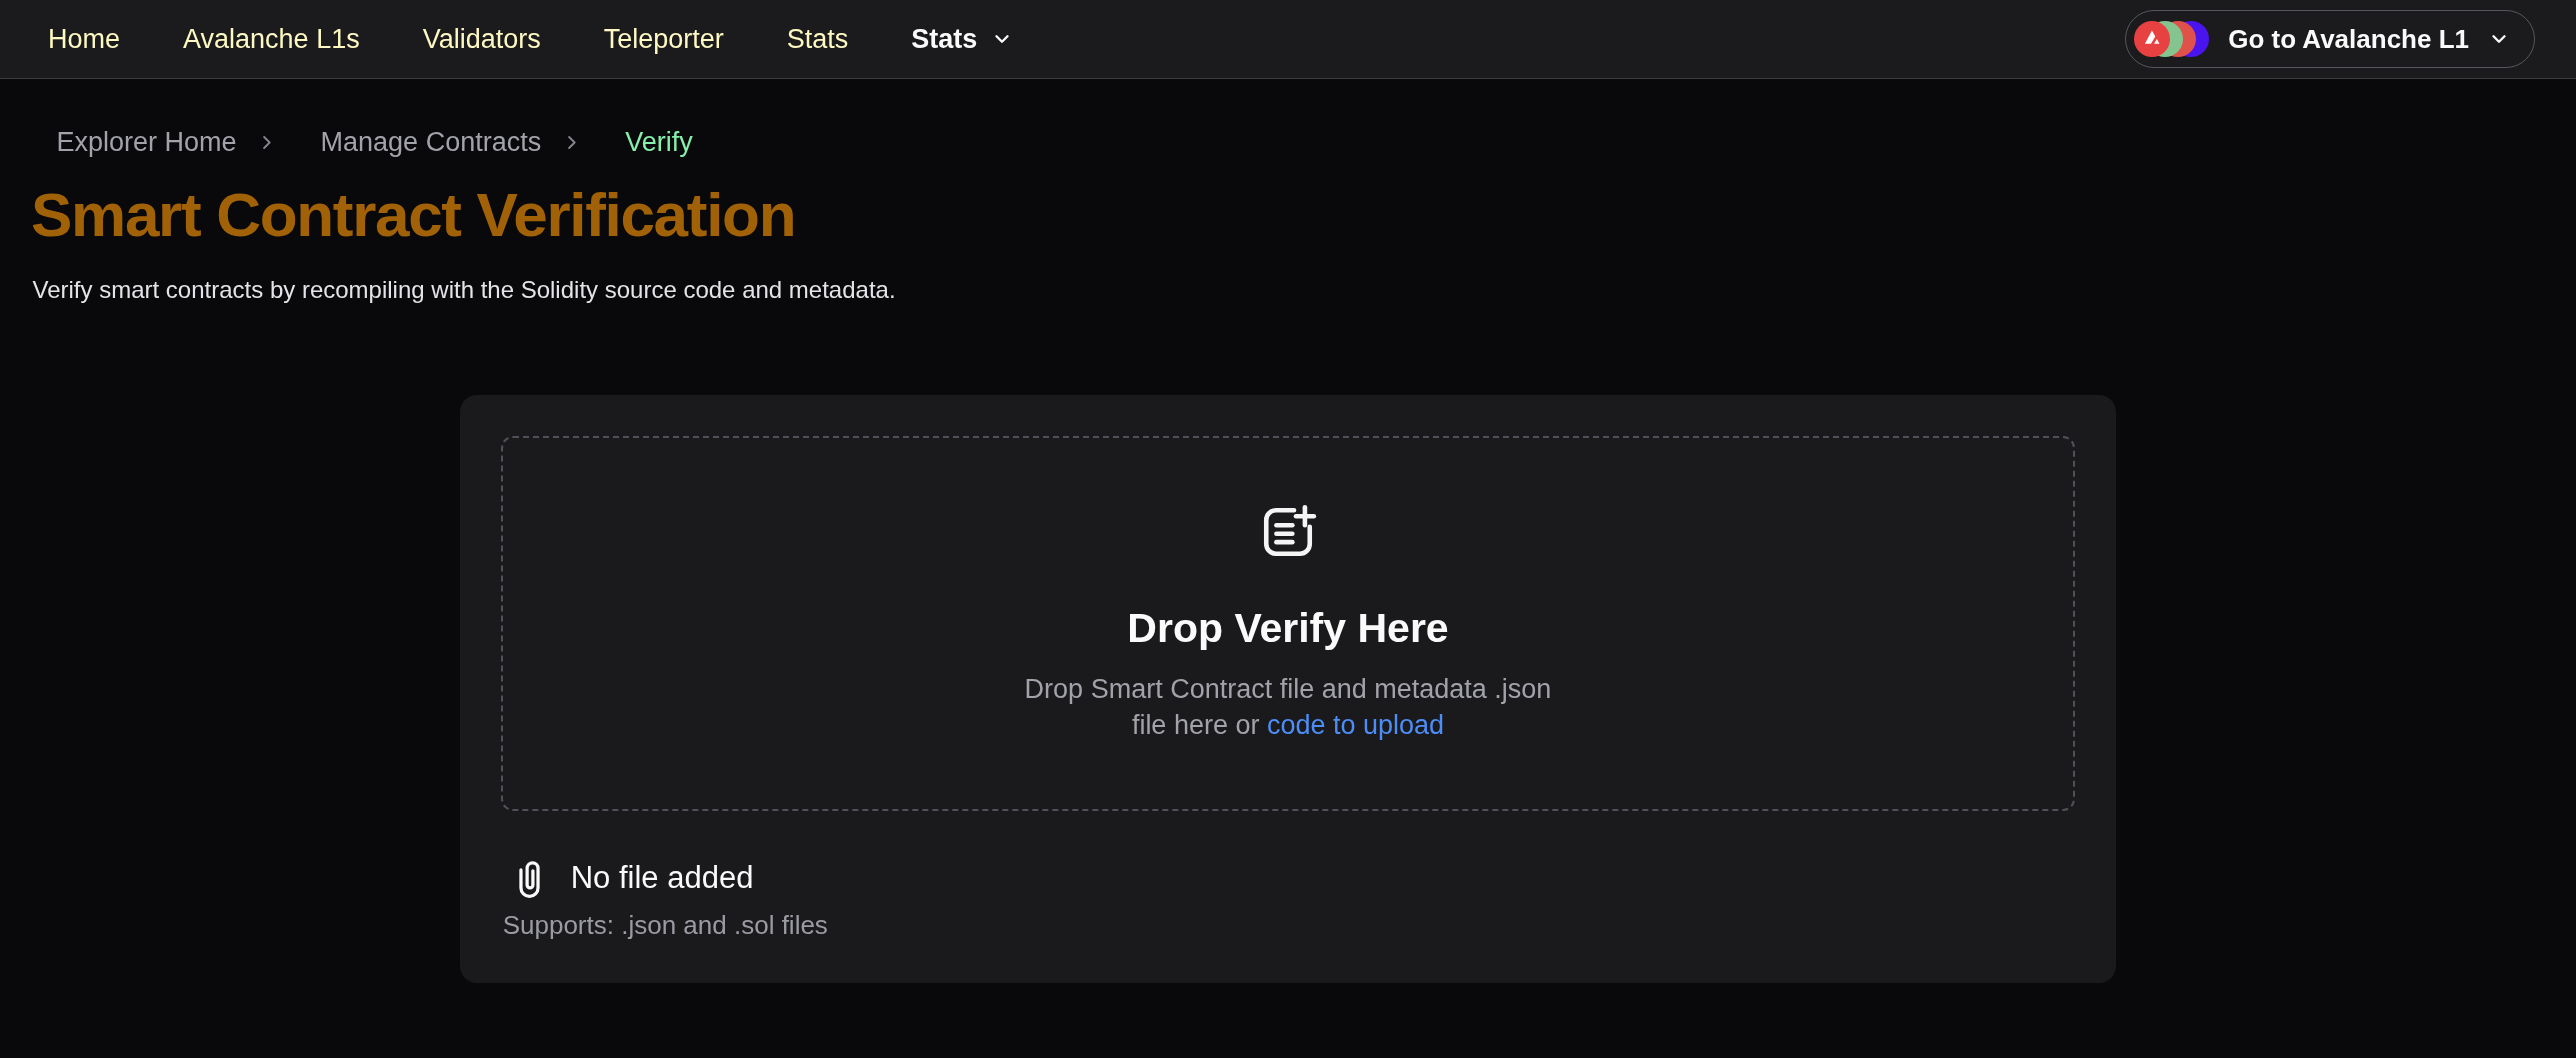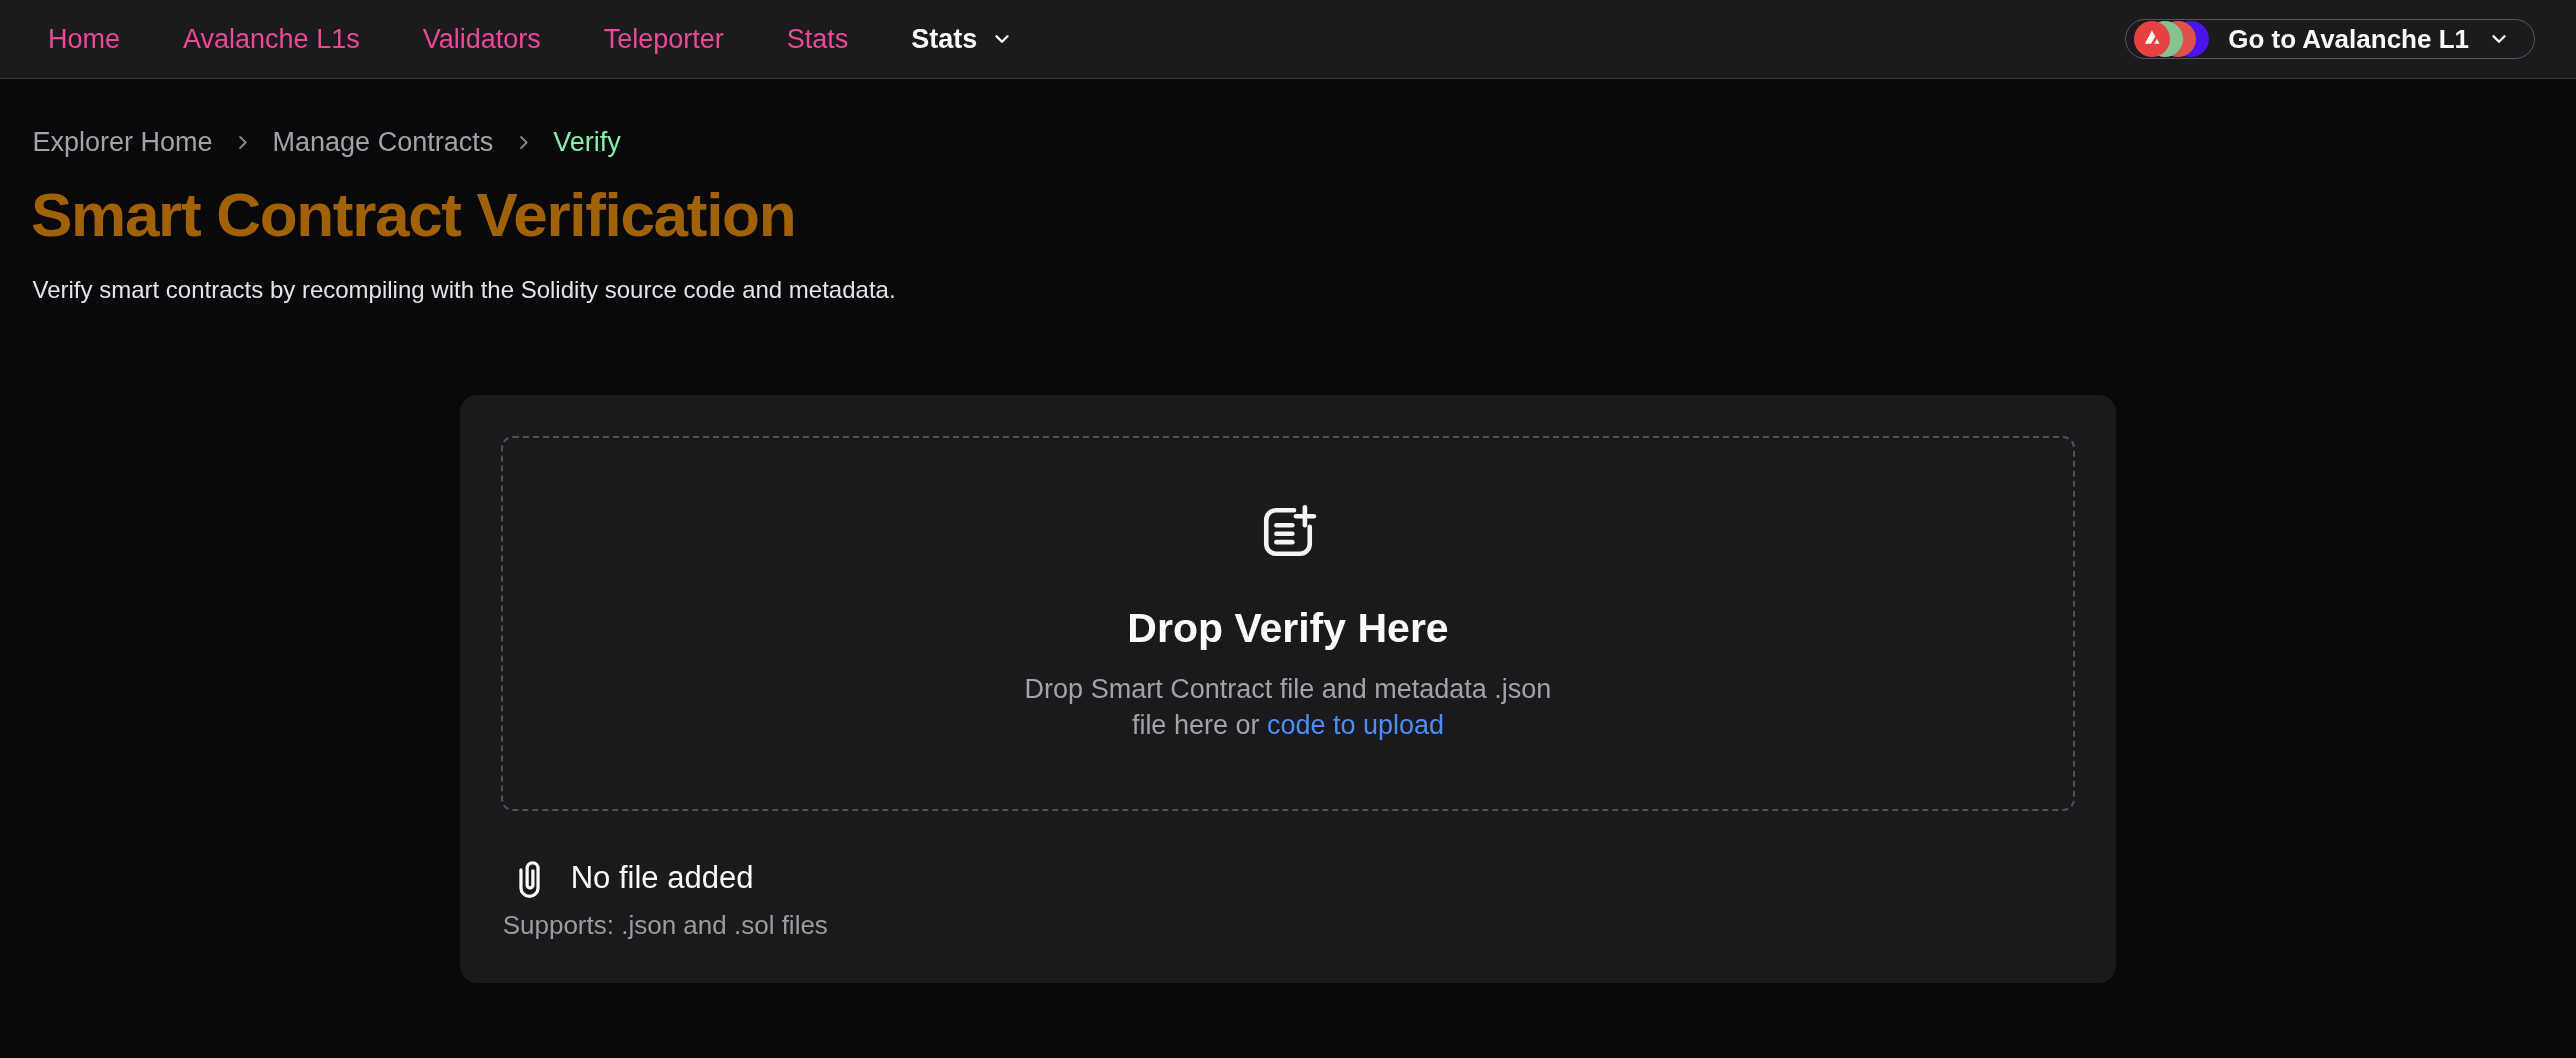--- a/index.html
+++ b/index.html
@@ -16,37 +16,37 @@
     height: 79px;
     background: #1b1b1e;
     border-bottom: 1.7px solid #3a3a3f;
     display: flex;
     align-items: center;
     padding: 0 41px 0 48px;
   }
   .nav-links { display: flex; align-items: center; gap: 63px; }
   .nav-link {
     font-size: 27px;
-    color: #ec4899;
+    color: #fef9c3;
     text-decoration: none;
     cursor: pointer;
     white-space: nowrap;
   }
   .nav-tools {
     margin-left: 63px;
     display: flex; align-items: center; gap: 13.7px;
     font-size: 27px; font-weight: 700; color: #fafafa;
     cursor: pointer;
   }
   .chev-sm { width: 22px; height: 22px; stroke: #fafafa; fill: none; stroke-width: 2.6; stroke-linecap: round; stroke-linejoin: round; }
   .nav-spacer { flex: 1; }
 
   .go-pill {
     display: flex; align-items: center;
-    height: 40px;
+    height: 58px;
     border: 1.7px solid #56565e;
     border-radius: 854px;
     padding: 0 24px 0 8.6px;
     gap: 19px;
     cursor: pointer;
     background: transparent;
   }
   .avatars { display: flex; align-items: center; }
   .avatar {
     width: 36px; height: 36px; border-radius: 50%;
@@ -60,21 +60,21 @@
   .avatars .avatar:nth-child(4) { z-index: 1; }
   .ava-logo { width: 26px; height: 26px; }
   .go-label { font-size: 26px; font-weight: 700; color: #fafafa; white-space: nowrap; }
 
   
   .breadcrumb {
     margin: 48px 0 0 32.5px;
     display: flex; align-items: center; gap: 20.5px;
     font-size: 27px;
   }
-  .crumb { color: #a2a2ab; text-decoration: none; cursor: pointer; }
+  .crumb { color: #a2a2ab; text-decoration: none; cursor: pointer; margin-left: 24px; }
   .crumb-current { color: #86efac; }
   .chev-crumb { width: 19px; height: 19px; stroke: #84848d; fill: none; stroke-width: 2.4; stroke-linecap: round; stroke-linejoin: round; }
 
   
   .page-title {
     margin: 20.5px 0 0 31px;
     font-size: 62px; font-weight: 700;
     color: #a16207;
     letter-spacing: -1.3px;
   }

